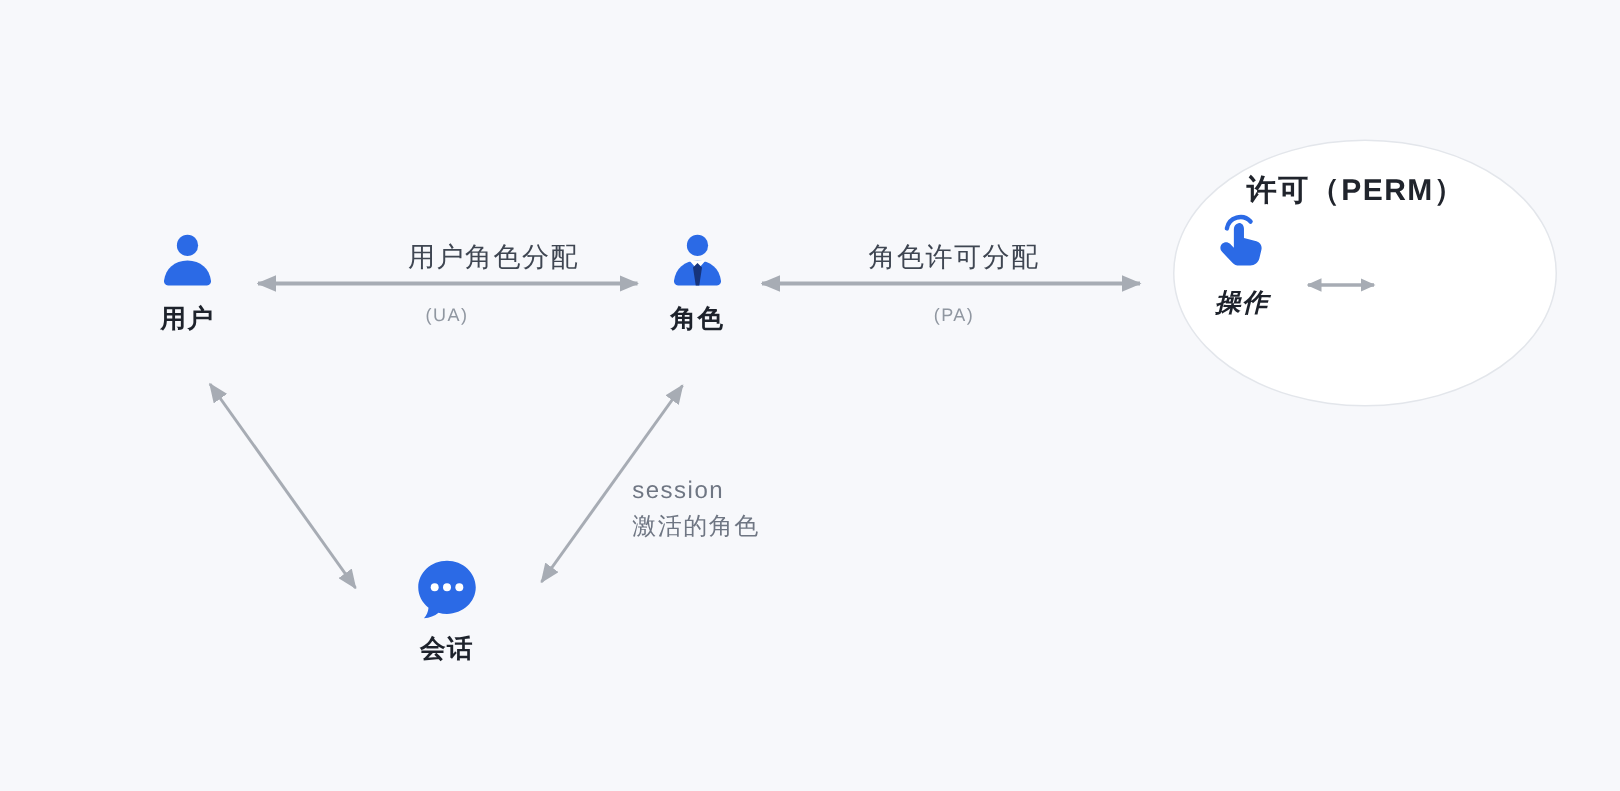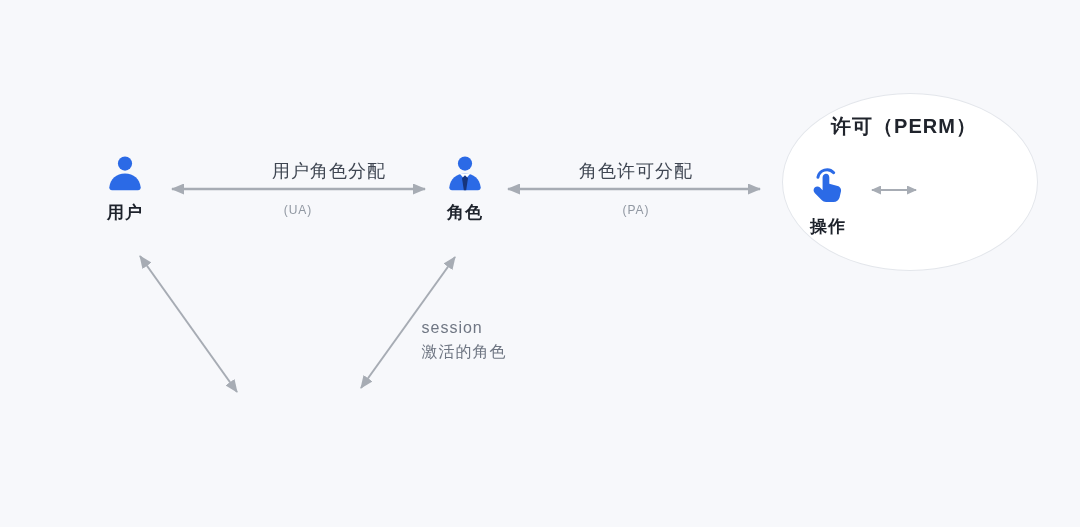--- a/index.html
+++ b/index.html
@@ -132,28 +132,37 @@
       <path d="M24 25.5l-3.6 3.7 2.2 14.3h2.8l2.2-14.3z" fill="var(--icon-dark-blue)"></path>
     </svg>
     <div class="node-label">角色</div>
   </div>
 
   <div class="center-label edge-label" style="left:636px; top:159px;">角色许可分配</div>
   <div class="center-label edge-sublabel" style="left:636px; top:203px;">(PA)</div>
 
   <div class="center-label perm-title" style="left:904px; top:113px;">许可（PERM）</div>
 
-  <div class="node" style="left:828px; top:164px;">
+  <div class="node" style="left:828px; top:139px;font-style:italic;">
     <svg class="icon" width="42" height="44" viewBox="0 0 48 50">
       <path d="M12.5 15A10.5 10.5 0 0 1 30.5 9.8" fill="none" stroke="var(--icon-blue)" stroke-width="3.4" stroke-linecap="round"></path>
       <path d="M21.3 11c-2.1.4-3.5 2.3-3.5 4.4v14.4l-2.9-3c-1.7-1.7-4.4-1.7-6.1 0-1.7 1.7-1.7 4.4 0 6.1l7.9 8.2c1.3 1.4 3.2 2.2 5.1 2.2h8.6c3.2 0 6-2.2 6.8-5.3l1.6-6.7c.7-2.8-1-5.7-3.8-6.4l-9.5-2.6v-7.1c0-2.6-1.9-4.6-4.2-4.2z" fill="var(--icon-blue)"></path>
     </svg>
     <div class="node-label">操作</div>
   </div>
 
 
   <div class="center-label diag-label" style="left:464px; top:316px;">
     <div>session</div>
     <div>激活的角色</div>
   </div>
 
+  <div class="node" style="left:298px; top:372px;">
+    <svg class="icon" width="44" height="42" viewBox="0 0 48 46">
+      <path d="M24 2C12.4 2 3 10.7 3 21.4c0 6 2.9 11.3 7.5 14.9-.3 3-1.4 5.7-3.3 7.7 4.1-.3 7.8-1.8 10.6-4.1 2 .6 4.1.9 6.2.9 11.6 0 21-8.7 21-19.4S35.6 2 24 2z" fill="var(--icon-blue)"></path>
+      <circle cx="15" cy="21.4" r="2.9" fill="#ffffff"></circle>
+      <circle cx="24" cy="21.4" r="2.9" fill="#ffffff"></circle>
+      <circle cx="33" cy="21.4" r="2.9" fill="#ffffff"></circle>
+    </svg>
+    <div class="node-label">会话</div>
+  </div>
 
 </div>
 
 </body></html>

